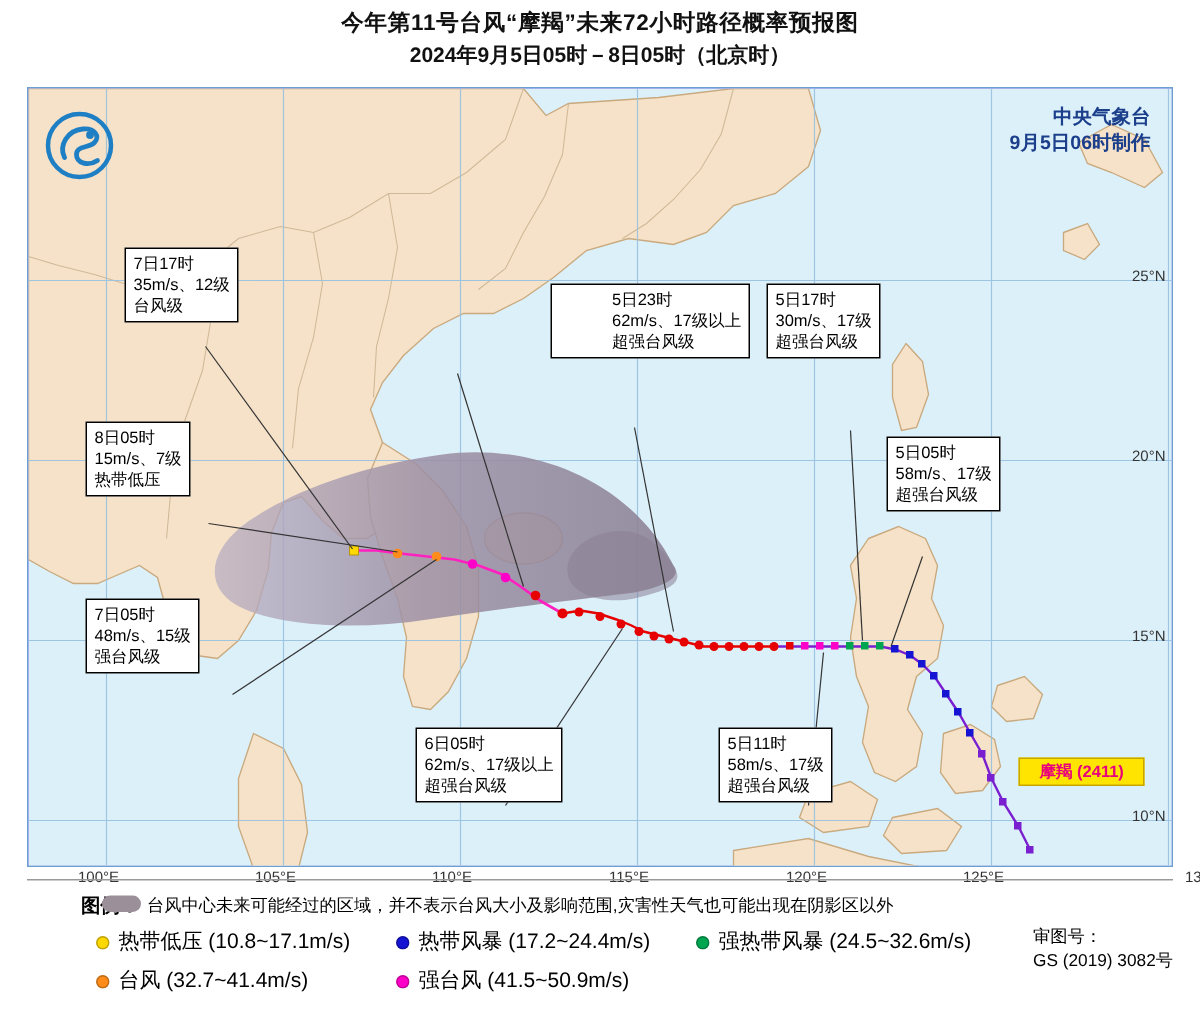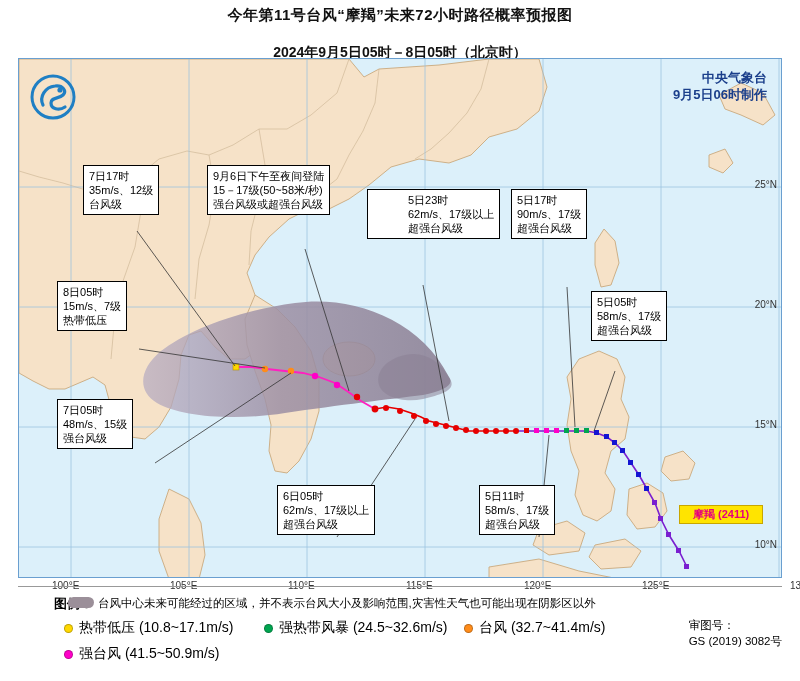--- a/index.html
+++ b/index.html
@@ -15,21 +15,21 @@
   
   .title-block {
     position: absolute; left: 0; top: 6px; width: 800px;
     text-align: center;
   }
   .title-line1 {
     font-size: 15px; font-weight: bold; letter-spacing: .5px;
     color: #111;
   }
   .title-line2 {
-    font-size: 14px; font-weight: bold; margin-top: 19px;
+    font-size: 14px; font-weight: bold; margin-top: 3px;
     color: #111;
   }
 
   
   .map {
     position: absolute; left: 18px; top: 58px;
     width: 764px; height: 520px;
     border: 1px solid #6a9fd0;
     background: #c4b5fd;
     overflow: hidden;
@@ -277,28 +277,25 @@
   </div>
 
   <div class="org-label">
     <div>中央气象台</div>
     <div>9月5日06时制作</div>
   </div>
 
   <div class="callout" style="left:64px;  top:106px;">7日17时
 35m/s、12级
 台风级</div>
-  <div class="callout" style="left:188px; top:106px;">9月6日下午至夜间登陆
-15－17级(50~58米/秒)
-强台风级或超强台风级</div>
   <div class="callout" style="left:348px; top:130px;padding-left:40px;">5日23时
 62m/s、17级以上
 超强台风级</div>
   <div class="callout" style="left:492px; top:130px;">5日17时
-90m/s、17级
+30m/s、17级
 超强台风级</div>
   <div class="callout" style="left:38px;  top:222px;">8日05时
 15m/s、7级
 热带低压</div>
   <div class="callout" style="left:572px; top:232px;">5日05时
 58m/s、17级
 超强台风级</div>
   <div class="callout" style="left:38px;  top:340px;">7日05时
 48m/s、15级
 强台风级</div>
@@ -331,20 +328,24 @@
   <div class="legend-note">
     <span class="shade-chip"></span><span>台风中心未来可能经过的区域，并不表示台风大小及影响范围,灾害性天气也可能出现在阴影区以外</span>
   </div>
 
   <div class="legend-grid">
     <div class="lg-item">
       <span class="dot" style="background:#ffd800"></span>
       <span>热带低压 (10.8~17.1m/s)</span>
     </div>
     <div class="lg-item">
+      <span class="dot" style="background:#1414d2"></span>
+      <span>热带风暴 (17.2~24.4m/s)</span>
+    </div>
+    <div class="lg-item">
       <span class="dot" style="background:#00a550"></span>
       <span>强热带风暴 (24.5~32.6m/s)</span>
     </div>
     <div class="lg-item">
       <span class="dot" style="background:#ff8c1a"></span>
       <span>台风 (32.7~41.4m/s)</span>
     </div>
     <div class="lg-item">
       <span class="dot" style="background:#ff00c8"></span>
       <span>强台风 (41.5~50.9m/s)</span>

